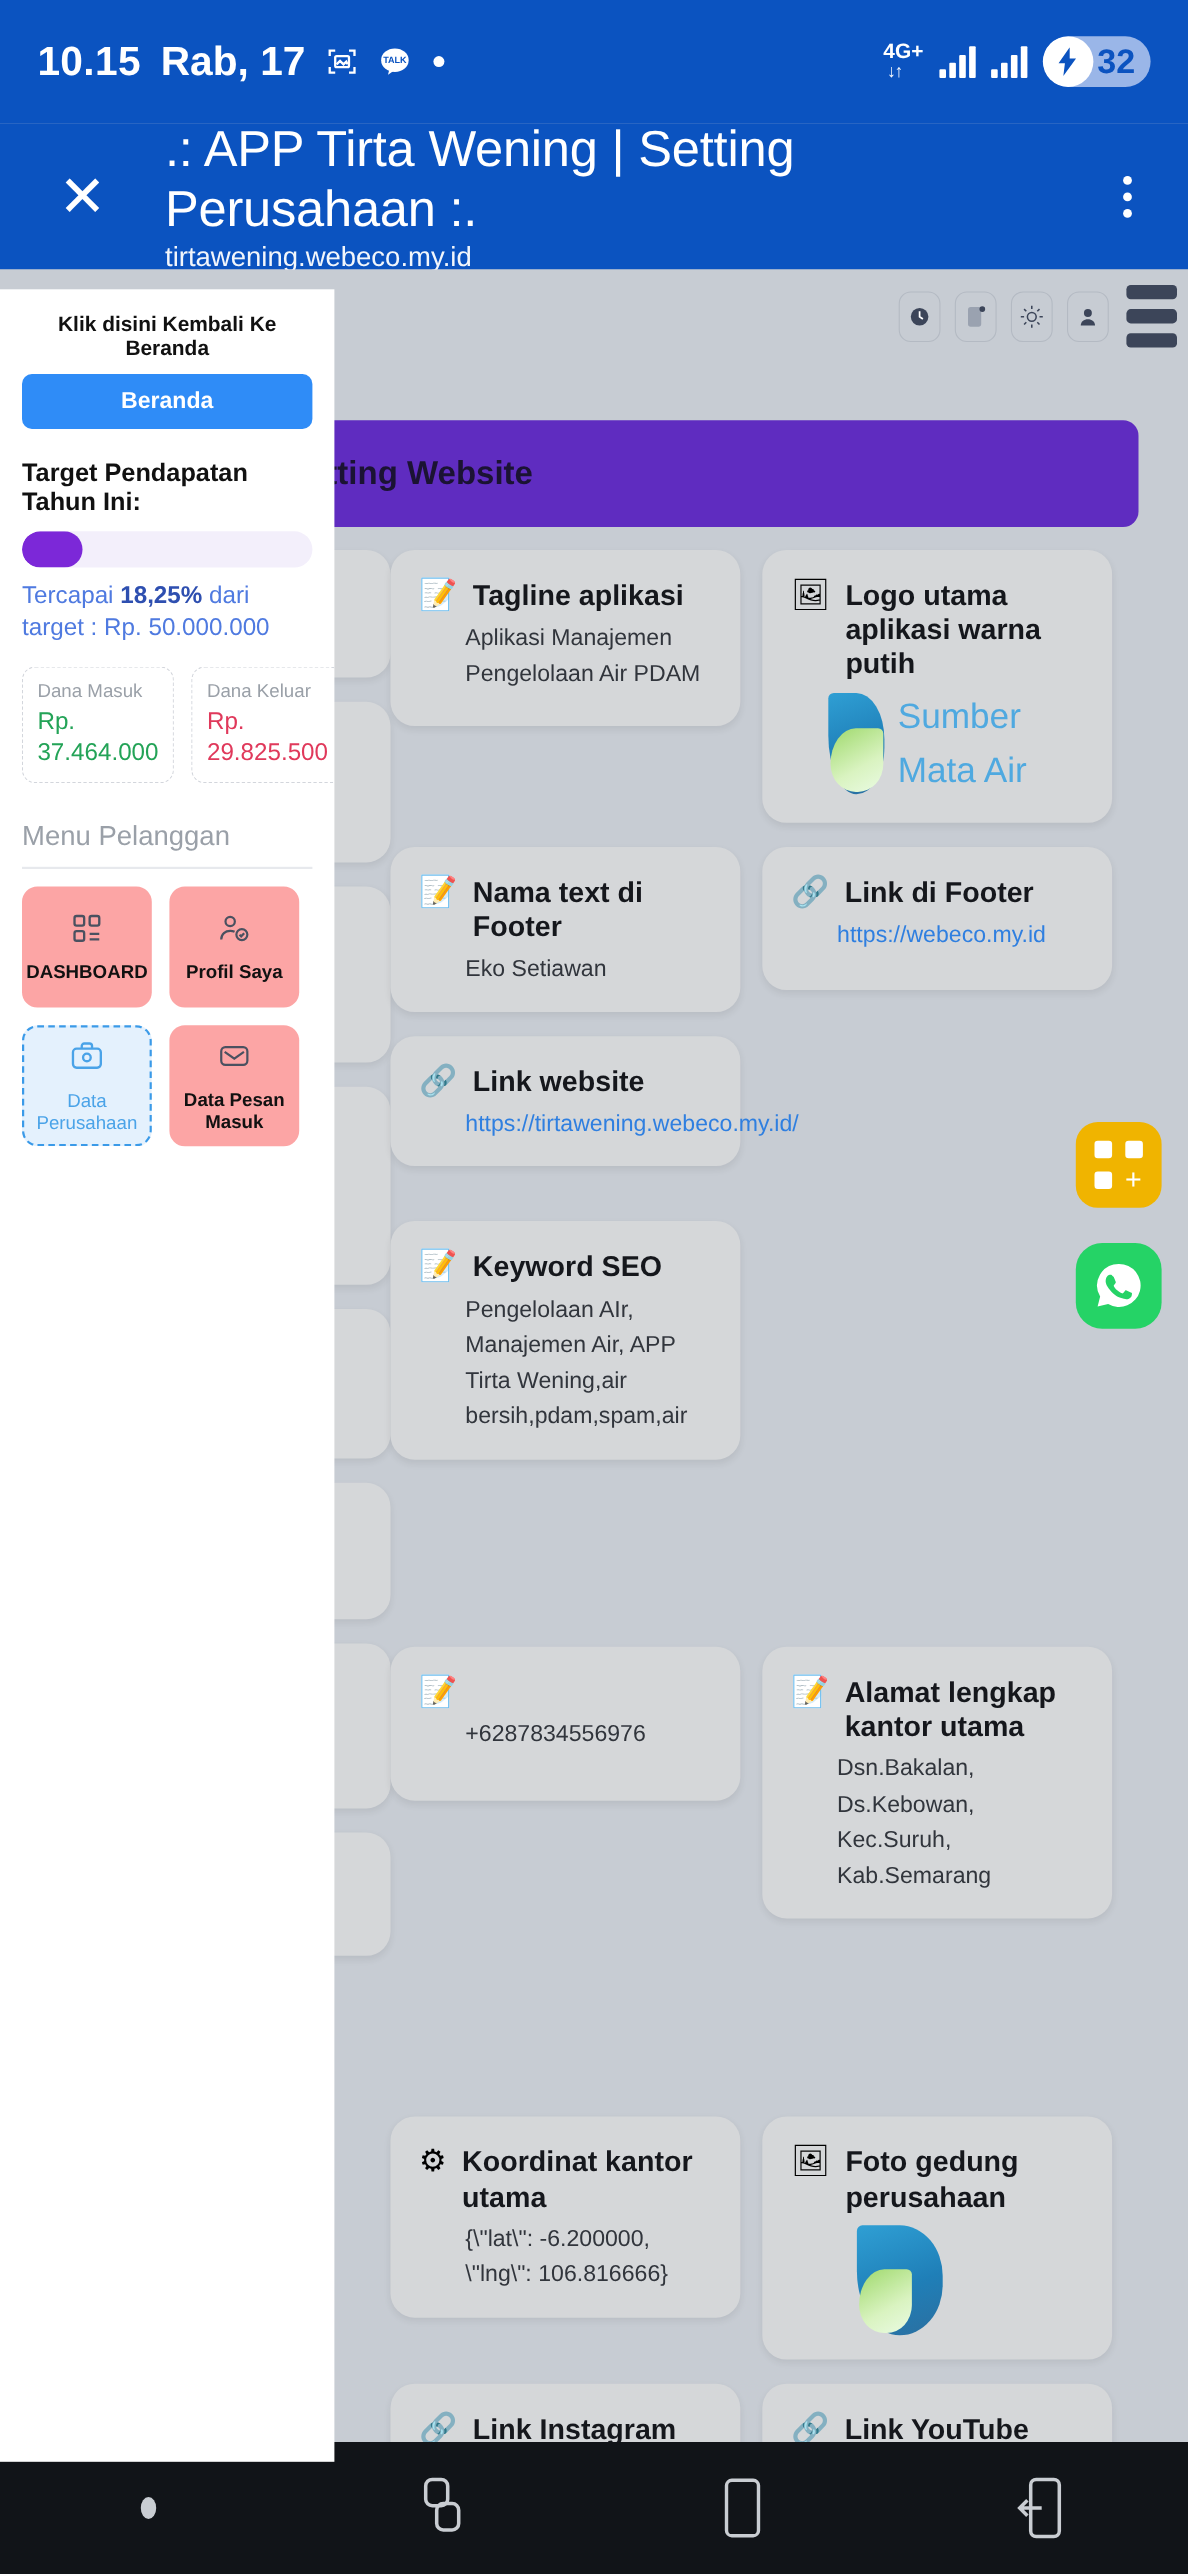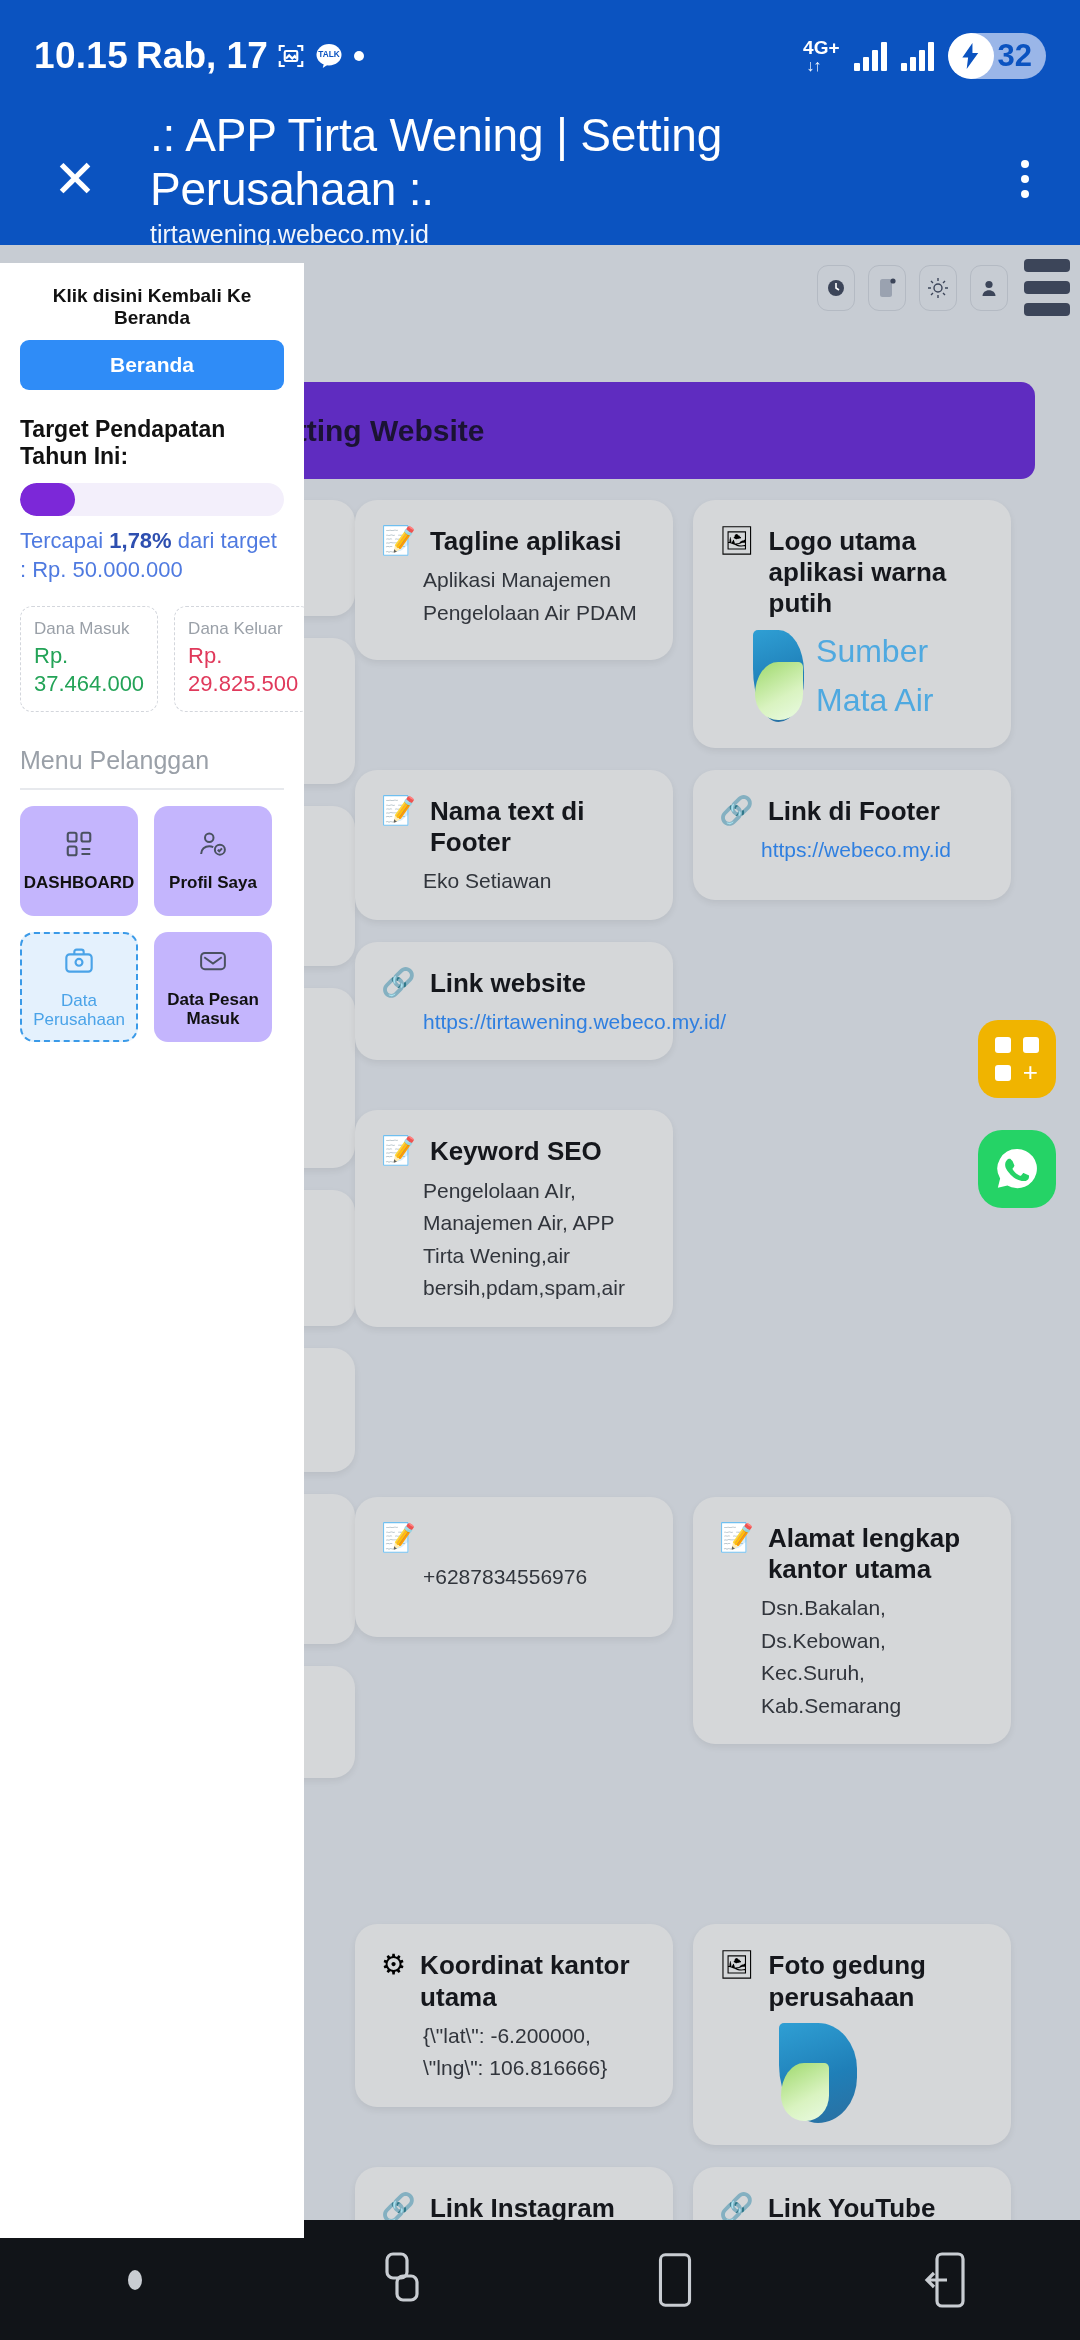--- a/index.html
+++ b/index.html
@@ -10,21 +10,21 @@
     overflow: hidden;
   }
   #screen { position: relative; width: 1080px; height: 2340px; overflow: hidden; }
 
   
   .statusbar {
     position: absolute; top: 0; left: 0; width: 1080px; height: 112px;
     background: #0b53c0; color: #fff;
     display: flex; align-items: center; padding: 0 34px;
   }
-  .sb-left { display: flex; align-items: center; gap: 8px; }
+  .sb-left { display: flex; align-items: center; gap: 18px; }
   .sb-time { font-size: 37px; font-weight: 700; letter-spacing: .3px; }
   .sb-date { font-size: 37px; font-weight: 700; }
   .sb-ic { display: inline-flex; align-items: center; justify-content: flex-start; }
   .sb-right { margin-left: auto; display: flex; align-items: center; gap: 14px; }
   .net-label { font-size: 19px; font-weight: 700; line-height: 1; text-align: center; margin-left: 16px; }
   .net-wrap { display: flex; flex-direction: column; align-items: center; gap: 1px; }
   .net-arrows { font-size: 16px; line-height: 1; letter-spacing: -1px; opacity: .95; }
   .bars { display: flex; align-items: flex-end; gap: 3px; height: 30px; }
   .bars i { display: block; width: 6px; background: #fff; border-radius: 1px; }
   .bars i:nth-child(1){height:8px} .bars i:nth-child(2){height:14px}
@@ -153,21 +153,21 @@
     flex: 1; border: 1px dashed #d3d6dc; border-radius: 12px; padding: 12px 13px 14px 13px;
   }
   .dr-m .lbl { font-size: 17px; color: #9aa0a8; }
   .dr-m .amt { font-size: 22px; font-weight: 400; line-height: 1.25; margin-top: 3px; }
   .dr-m.in .amt { color: #23a357; }
   .dr-m.out .amt { color: #e0395b; }
   .dr-sect { margin-top: 34px; font-size: 25px; color: #9aa0a8; }
   .dr-hr { margin-top: 13px; height: 2px; background: #e7e9ed; }
   .dr-menu { margin-top: 16px; display: flex; flex-wrap: wrap; gap: 16px; }
   .dr-item {
-    width: 118px; height: 110px; background: #c4b5fd; border-radius: 14px;
+    width: 118px; height: 110px; background: #fca5a5; border-radius: 14px;
     display: flex; flex-direction: column; align-items: center; justify-content: center; gap: 10px;
     color: #111;
   }
   .dr-item .gl { color: #4a5160; }
   .dr-item .nm { font-size: 17px; font-weight: 700; text-align: center; line-height: 1.15; }
   .dr-item.active {
     background: #e4f1fd; border: 2px dashed #3a9ae8;
   }
   .dr-item.active .gl, .dr-item.active .nm { color: #4aa3e8; font-weight: 400; }
   .dr-item.active .nm { font-size: 17px; }
@@ -455,21 +455,21 @@
 
   <div class="drawer">
     <div class="dr-hint">Klik disini Kembali Ke Beranda</div>
     <button class="dr-btn">Beranda</button>
 
     <div class="dr-target">Target Pendapatan Tahun Ini:</div>
     <div class="dr-bar">
         <i></i>
       </div>
     <div class="dr-ach">
-      <span>Tercapai </span><b>1,78%</b><span> dari target : Rp. 50.000.000</span>
+      <span>Tercapai </span><b>18,25%</b><span> dari target : Rp. 50.000.000</span>
     </div>
 
     <div class="dr-money">
       <div class="dr-m in">
         <div class="lbl">Dana Masuk</div>
         <div class="amt">Rp. 37.464.000</div>
       </div>
       <div class="dr-m out">
         <div class="lbl">Dana Keluar</div>
         <div class="amt">Rp. 29.825.500</div>

